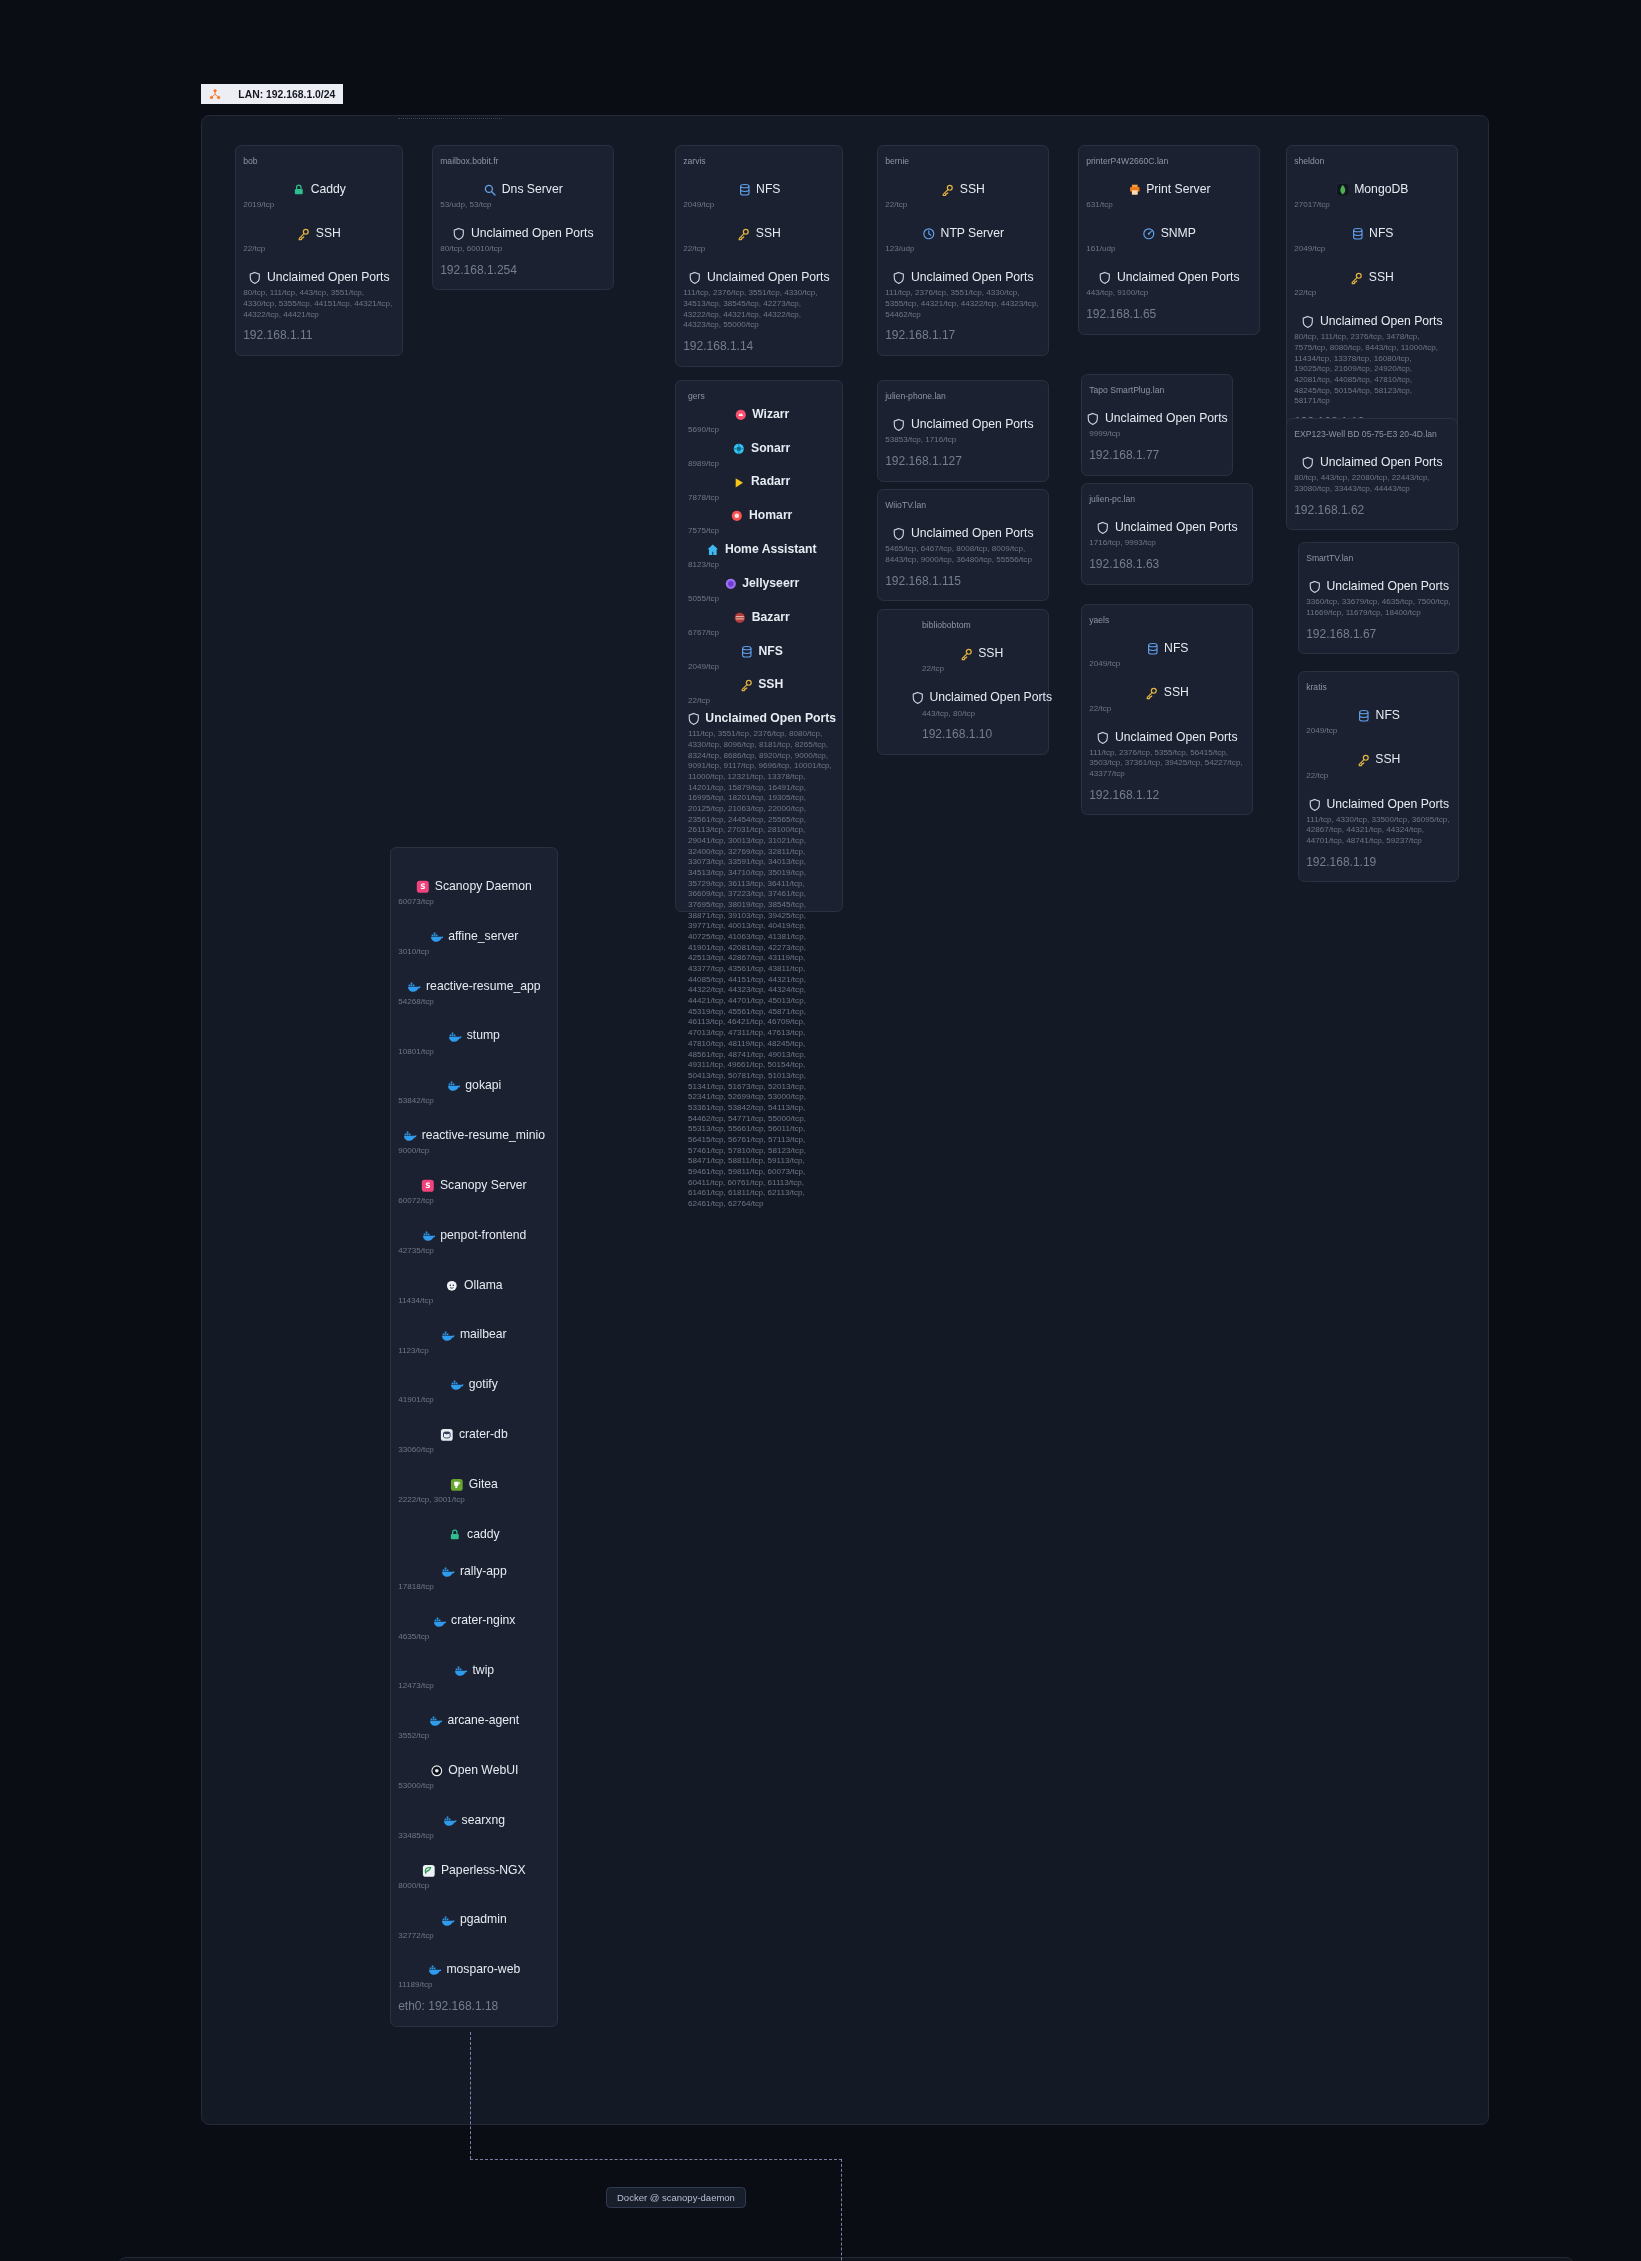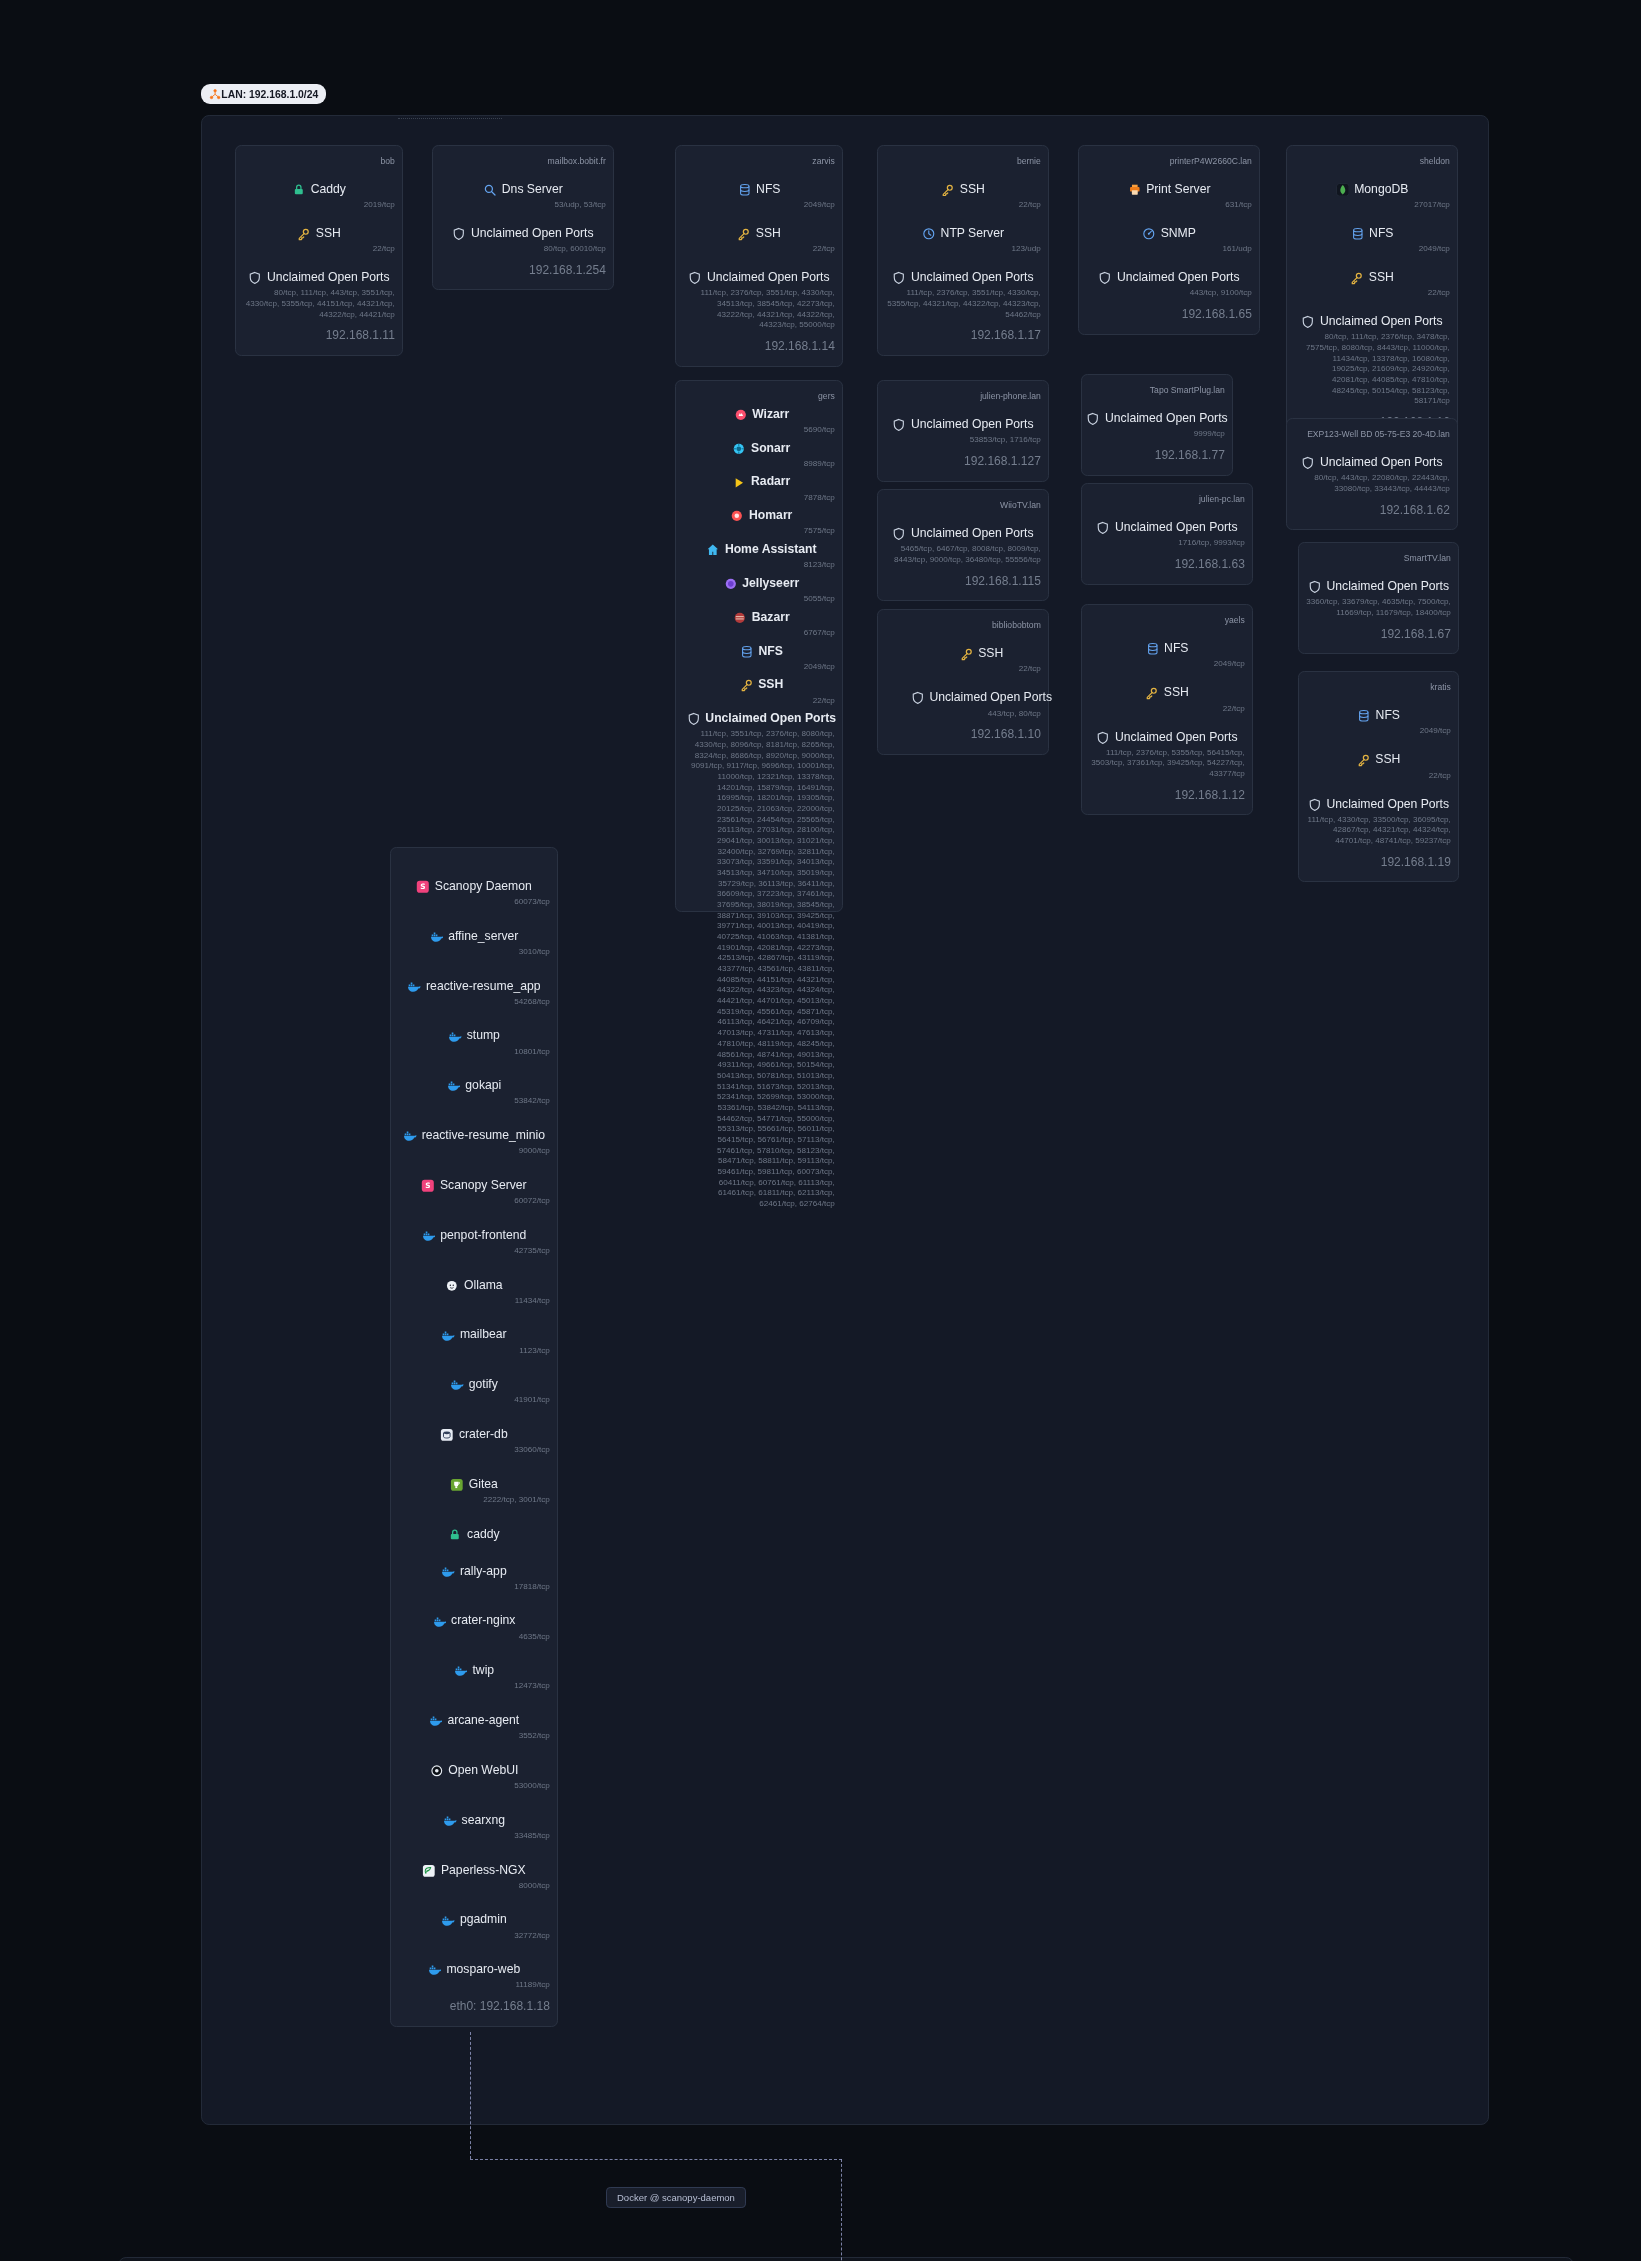--- a/index.html
+++ b/index.html
@@ -6,34 +6,34 @@
   .page{position:relative;width:1642px;height:2998px;overflow:hidden;
         font-family:"Liberation Sans", sans-serif;color:#e7ebf2;}
 
   
   .lan-box{position:absolute;left:201px;top:115px;width:1286px;height:2008px;
            background:#141926;border:0.9px solid #232a38;border-radius:8.1px;}
   .bridge-box{position:absolute;left:118px;top:2257px;width:1454px;height:679px;
            background:#10141d;border:0.9px solid #232a38;border-radius:8.1px;}
 
   
-  .badge{position:absolute;display:inline-flex;align-items:center;gap:0;
-         padding:4.1px 8.1px;border-radius:9px;font-size:10.4px;font-weight:bold;z-index:30;}
+  .badge{position:absolute;display:inline-flex;align-items:center;gap:17px;
+         padding:4.1px 8.1px;border-radius:0;font-size:10.4px;font-weight:bold;z-index:30;}
   .lan-badge{left:201px;top:84px;background:#eceef4;color:#151823;}
   .chip{position:absolute;left:606px;top:2147px;padding:4.1px 10px;border-radius:4.1px;
         background:#191e2b;border:0.9px solid #303a52;color:#b8bfd4;font-size:9.5px;z-index:25;margin-top:40px;}
 
   
   .dash-v{position:absolute;width:0;border-left:1.4px dashed #8f96bf;opacity:.85;z-index:10;}
   .dash-h{position:absolute;height:0;border-top:1.4px dashed #8f96bf;opacity:.85;z-index:10;}
   .dots{position:absolute;left:398px;top:118px;width:104px;height:0;border-top:1.8px dotted #39414f;}
 
   
   .host-card{position:absolute;background:#1b2130;border:0.9px solid #2a3242;border-radius:6.3px;
-             padding:10px 7.2px 12.7px 7.2px;text-align:right;box-sizing:border-box;}
+             padding:10px 7.2px 12.7px 7.2px;text-align:left;box-sizing:border-box;}
   .host-card.overflowing{overflow:visible;}
   .host-title{font-size:8.6px;color:#8d95a6;line-height:1.25;}
   .svc{display:flex;justify-content:center;align-items:center;gap:5px;margin-top:15.4px;}
   .tight .svc{margin-top:5px;font-weight:bold;}
   .spread .svc{margin-top:21px;}
   .svc-name{font-size:12.2px;color:#e7ebf2;line-height:1.3;white-space:nowrap;}
   .svc-ports{font-size:8.1px;color:#6e7787;margin-top:2.3px;line-height:1.32;}
   .host-ip{font-size:12px;color:#757e8e;margin-top:8px;}
 
   

